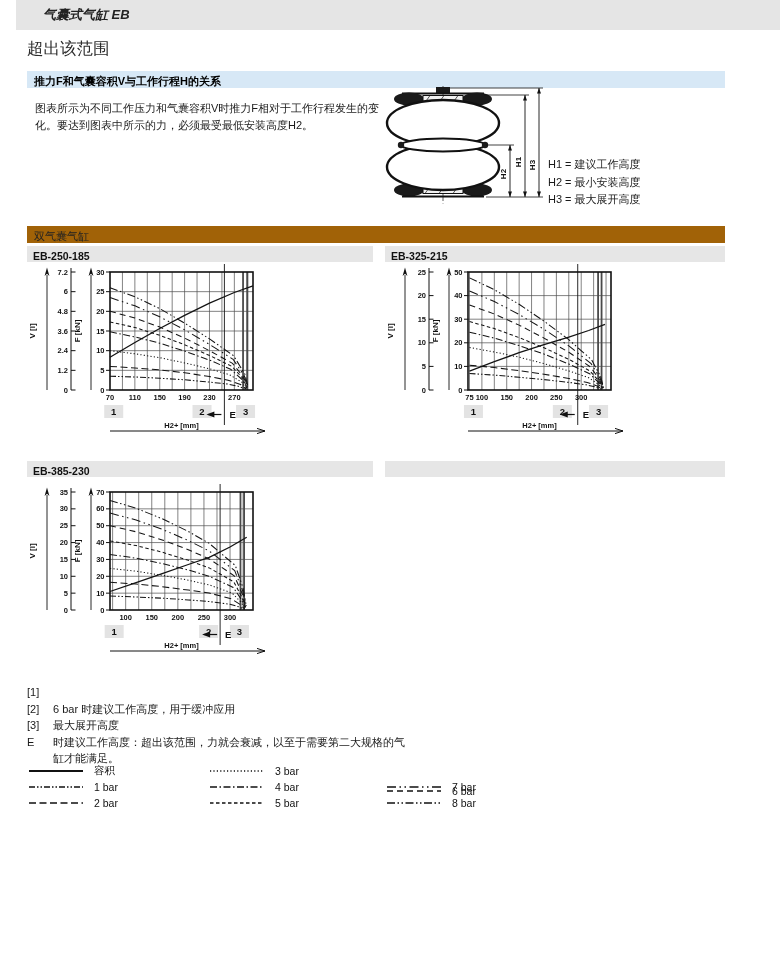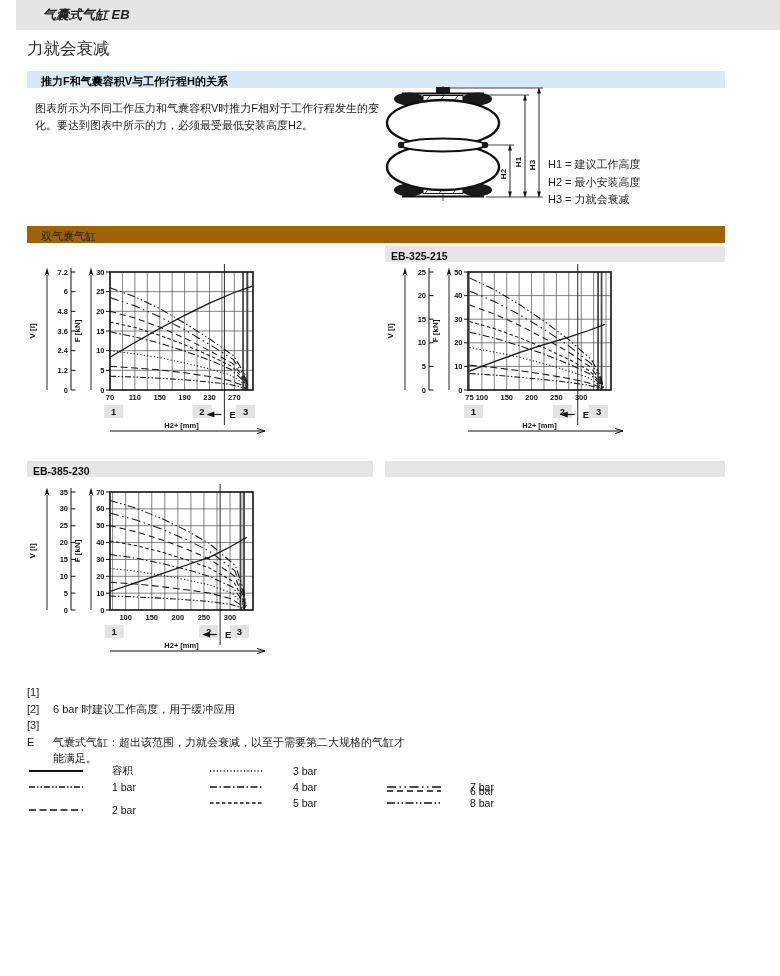--- a/index.html
+++ b/index.html
@@ -2,50 +2,50 @@
 <html><head>
 <meta charset="utf-8">
 <style>
   html,body{margin:0;padding:0;background:#fff;}
   .page{position:relative;width:780px;height:976px;background:#ffffff;overflow:hidden;
         font-family:"Liberation Sans","DejaVu Sans",sans-serif;color:#1a1a1a;}
   .topband{position:absolute;left:16px;top:0;width:780px;height:30px;background:#e5e5e5;font-style:italic;}
   .topband span{display:inline-block;padding-left:27px;line-height:30px;font-size:13px;font-weight:700;color:#222;}
   .sect{position:absolute;left:27px;top:38px;margin:0;font-size:16.5px;font-weight:500;color:#2b2b2b;}
   .bar{position:absolute;left:27px;width:698px;height:17px;}
-  .bar span{display:inline-block;padding-left:14px;line-height:17px;font-size:11px;}
+  .bar span{display:inline-block;padding-left:7px;line-height:17px;font-size:11px;}
   .blue1{background:#d7e8f6;}
   .blue1 span{font-weight:700;color:#000;}
   .blue2{background:#a16207;}
   .blue2 span{font-weight:400;color:#222;}
   .intro{position:absolute;left:27px;top:92px;width:362px;margin:8px;font-size:11px;line-height:1.5;color:#1a1a1a;}
   .bellows{position:absolute;left:378px;top:86px;}
   .hlegend{position:absolute;left:548px;top:156px;font-size:11px;line-height:17.5px;color:#1a1a1a;}
   .graybar{position:absolute;height:16px;background:#e6e6e6;}
   .graybar span{display:inline-block;padding-left:6px;line-height:16px;font-size:10.5px;font-weight:600;color:#111;}
   .chart{position:absolute;}
   svg text{font-family:"Liberation Sans","DejaVu Sans",sans-serif;}
   .notes{position:absolute;left:27px;top:684px;width:440px;}
   .nrow{display:flex;font-size:11px;line-height:16.5px;}
   .nm{flex:0 0 26px;}
   .nt{flex:1 1 auto;max-width:352px;}
   .linelegend{position:absolute;left:27px;top:764px;width:640px;height:50px;}
-  .litem{position:absolute;display:flex;align-items:center;height:14px;gap:18px;}
+  .litem{position:absolute;display:flex;align-items:center;height:14px;}
   .litem span{font-size:10.5px;margin-left:9px;color:#111;}
 </style>
 </head>
 <body>
 
 <div class="page">
 
   <header class="topband">
     <span>气囊式气缸 EB</span>
   </header>
 
-  <h1 class="sect">力就会衰减</h1>
+  <h1 class="sect">超出该范围</h1>
 
   <div class="bar blue1" style="top:71px">
     <span>推力F和气囊容积V与工作行程H的关系</span>
   </div>
 
   <p class="intro">图表所示为不同工作压力和气囊容积V时推力F相对于工作行程发生的变化。要达到图表中所示的力，必须最受最低安装高度H2。</p>
 
   <svg id="bellows" class="bellows" width="170" height="136" viewBox="0 0 170 136">
       <line x1="65" y1="0" x2="65" y2="118" stroke="#333" stroke-width="0.8" stroke-dasharray="10,2.5,2.5,2.5"></line>
       <rect x="58" y="1" width="14" height="6" fill="#1a1a1a"></rect>
@@ -82,27 +82,30 @@
       <text x="143" y="76" font-size="8" font-weight="bold" fill="#111" text-anchor="middle" transform="rotate(-90 143 76)">H1</text>
       <line x1="161" y1="2" x2="161" y2="111" stroke="#111" stroke-width="0.9"></line>
       <path d="M161,2 l-2,5.5 h4 z" fill="#111"></path>
       <path d="M161,111 l-2,-5.5 h4 z" fill="#111"></path>
       <text x="157" y="79" font-size="8" font-weight="bold" fill="#111" text-anchor="middle" transform="rotate(-90 157 79)">H3</text>
     </svg>
 
   <div class="hlegend">
     <div>H1 = 建议工作高度</div>
     <div>H2 = 最小安装高度</div>
-    <div>H3 = 力就会衰减</div>
+    <div>H3 = 最大展开高度</div>
   </div>
 
   <div class="bar blue2" style="top:226px">
     <span>双气囊气缸</span>
   </div>
 
+  <div class="graybar" style="left:27px;top:246px;width:346px">
+    <span>EB-250-185</span>
+  </div>
   <div class="graybar" style="left:385px;top:246px;width:340px">
     <span>EB-325-215</span>
   </div>
 
   <svg class="chart" id="chart0" style="left:27px;top:264px" width="320" height="172" viewBox="0 0 320 172">
       <text x="8" y="67" font-size="8" font-weight="bold" fill="#111" text-anchor="middle" transform="rotate(-90 8 67)">V [l]</text>
       <text x="53" y="67" font-size="8" font-weight="bold" fill="#111" text-anchor="middle" transform="rotate(-90 53 67)">F [kN]</text>
       <line x1="20" y1="126" x2="20" y2="11" stroke="#111" stroke-width="0.9"></line>
       <path d="M20,3.5 l-2.4,8.5 l2.4,-2.2 l2.4,2.2 z" fill="#111"></path>
       <line x1="64" y1="126" x2="64" y2="11" stroke="#111" stroke-width="0.9"></line>
@@ -365,41 +368,42 @@
   <div class="notes" id="notes">
       <div class="nrow">
         <span class="nm">[1]</span>
       </div>
       <div class="nrow">
         <span class="nm">[2]</span>
         <span class="nt">6 bar 时建议工作高度，用于缓冲应用</span>
       </div>
       <div class="nrow">
         <span class="nm">[3]</span>
+        <span class="nt">最大展开高度</span>
       </div>
       <div class="nrow">
         <span class="nm">E</span>
-        <span class="nt">气囊式气缸：超出该范围，力就会衰减，以至于需要第二大规格的气缸才能满足。</span>
+        <span class="nt">时建议工作高度：超出该范围，力就会衰减，以至于需要第二大规格的气缸才能满足。</span>
       </div>
     </div>
 
   <div class="linelegend" id="linelegend">
       <div class="litem" style="left: 0px; top: 0px;">
         <svg width="58" height="10">
           <line x1="2" y1="5" x2="56" y2="5" stroke="#111" stroke-width="2.2"></line>
         </svg>
         <span>容积</span>
       </div>
       <div class="litem" style="left: 0px; top: 16px; align-items: center;">
         <svg width="58" height="10">
           <line x1="2" y1="5" x2="56" y2="5" stroke="#111" stroke-width="1.5" stroke-dasharray="6,2,1.5,2,1.5,2"></line>
         </svg>
         <span>1 bar</span>
       </div>
-      <div class="litem" style="left: 0px; top: 32px; margin-top: 7px;">
+      <div class="litem" style="left: 0px; top: 32px;">
         <svg width="58" height="10">
           <line x1="2" y1="5" x2="56" y2="5" stroke="#111" stroke-width="1.5" stroke-dasharray="7,3.5"></line>
         </svg>
         <span>2 bar</span>
       </div>
       <div class="litem" style="left: 181px; top: 0px;">
         <svg width="58" height="10">
           <line x1="2" y1="5" x2="56" y2="5" stroke="#111" stroke-width="1.5" stroke-dasharray="1.2,2.2"></line>
         </svg>
         <span>3 bar</span>

